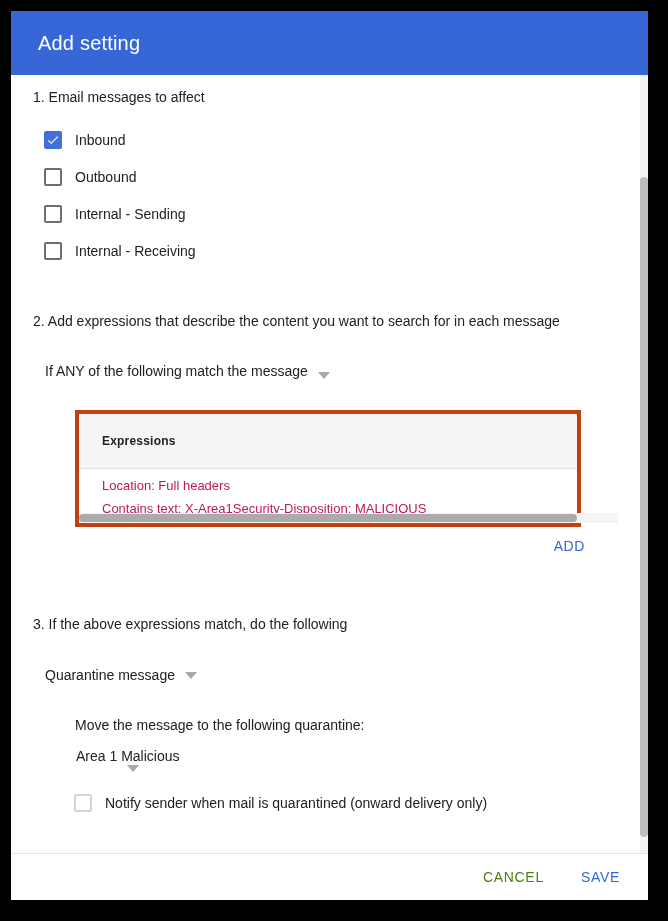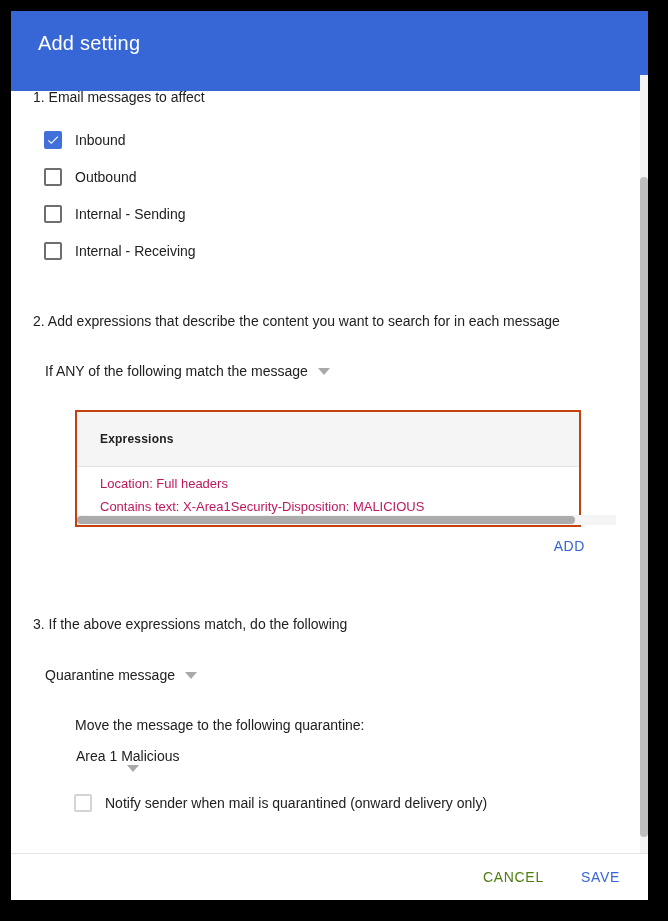--- a/index.html
+++ b/index.html
@@ -1,43 +1,43 @@
 <!DOCTYPE html>
 <html><head>
 <meta charset="utf-8">
 <style>
   * { margin:0; padding:0; box-sizing:border-box; }
   html,body { width:668px; height:921px; background:#000; font-family:"Liberation Sans", sans-serif; -webkit-font-smoothing:antialiased; }
   .backdrop { position:relative; width:668px; height:921px; background:#000; overflow:hidden; }
   .dialog { position:absolute; left:11px; top:11px; width:637px; height:889px; background:#fff; }
 
-  .dialog-header { position:absolute; left:0; top:0; width:637px; height:80px; background:#3767d6; }
+  .dialog-header { position:absolute; left:0; top:0; width:637px; height:64px; background:#3767d6; }
   .dialog-title { position:absolute; left:27px; top:0; line-height:64px; font-size:20px; color:#ffffff; letter-spacing:.2px; }
 
   .section-label { position:absolute; left:22px; font-size:14px; color:#212121; }
   .s1-label { top:78px; }
   .s2-label { top:302px; }
   .s3-label { top:605px; }
 
   .cb-group { position:absolute; left:33px; top:120px; }
   .cb-row { display:flex; align-items:center; height:18px; margin-bottom:19px; }
   .cb { flex:0 0 18px; width:18px; height:18px; border:2px solid #6e6e6e; border-radius:2px; background:#fff; position:relative; }
   .cb.checked { border-color:#4170da; background:#4170da; }
   .cb.light { border-color:#d4d4d4; }
   .cb svg { position:absolute; left:0px; top:0px; width:14px; height:14px; }
   .cb-label { margin-left:13px; font-size:14px; color:#212121; white-space:nowrap; }
 
   .dropdown { position:absolute; display:flex; align-items:center; cursor:pointer; }
-  .dd-1 { left:34px; top:352px; }
+  .dd-1 { left:34px; top:352px;align-items:flex-end; }
   .dd-2 { left:34px; top:656px; }
   .dd-3 { left:65px; top:737px;flex-direction:column; }
   .dd-text { font-size:14px; color:#212121; white-space:nowrap; }
   .dd-arrow { width:0; height:0; border-left:6px solid transparent; border-right:6px solid transparent; border-top:7px solid #a9a9a9; margin-left:10px; margin-top:1px; }
 
-  .expr-table { position:absolute; left:64px; top:399px; width:506px; height:117px; border:2px solid #c2410c; background:#fff; }
+  .expr-table { position:absolute; left:64px; top:399px; width:506px; height:117px; border:4px solid #c2410c; background:#fff; }
   .expr-head { height:55px; background:#f5f5f5; border-bottom:1px solid #e2e2e2; display:flex; align-items:center; }
   .expr-head-label { padding-left:23px; font-size:12px; font-weight:bold; color:#212121; letter-spacing:.2px; }
   .expr-rows { padding-top:5px; }
   .expr-row { padding-left:23px; font-size:13px; color:#be185d; line-height:23px; white-space:nowrap; overflow:hidden; }
   .hscroll { position:absolute; left:0; bottom:0; width:539px; height:10px; background:#f5f5f5; }
   .hscroll-thumb { position:absolute; left:0; top:1px; width:498px; height:8px; border-radius:4px; background:#ababab; }
 
   .add-btn { position:absolute; right:63px; top:527px; font-size:14px; color:#3565d6; letter-spacing:.6px; cursor:pointer; }
 
   .move-label { position:absolute; left:64px; top:706px; font-size:14px; color:#212121; }

